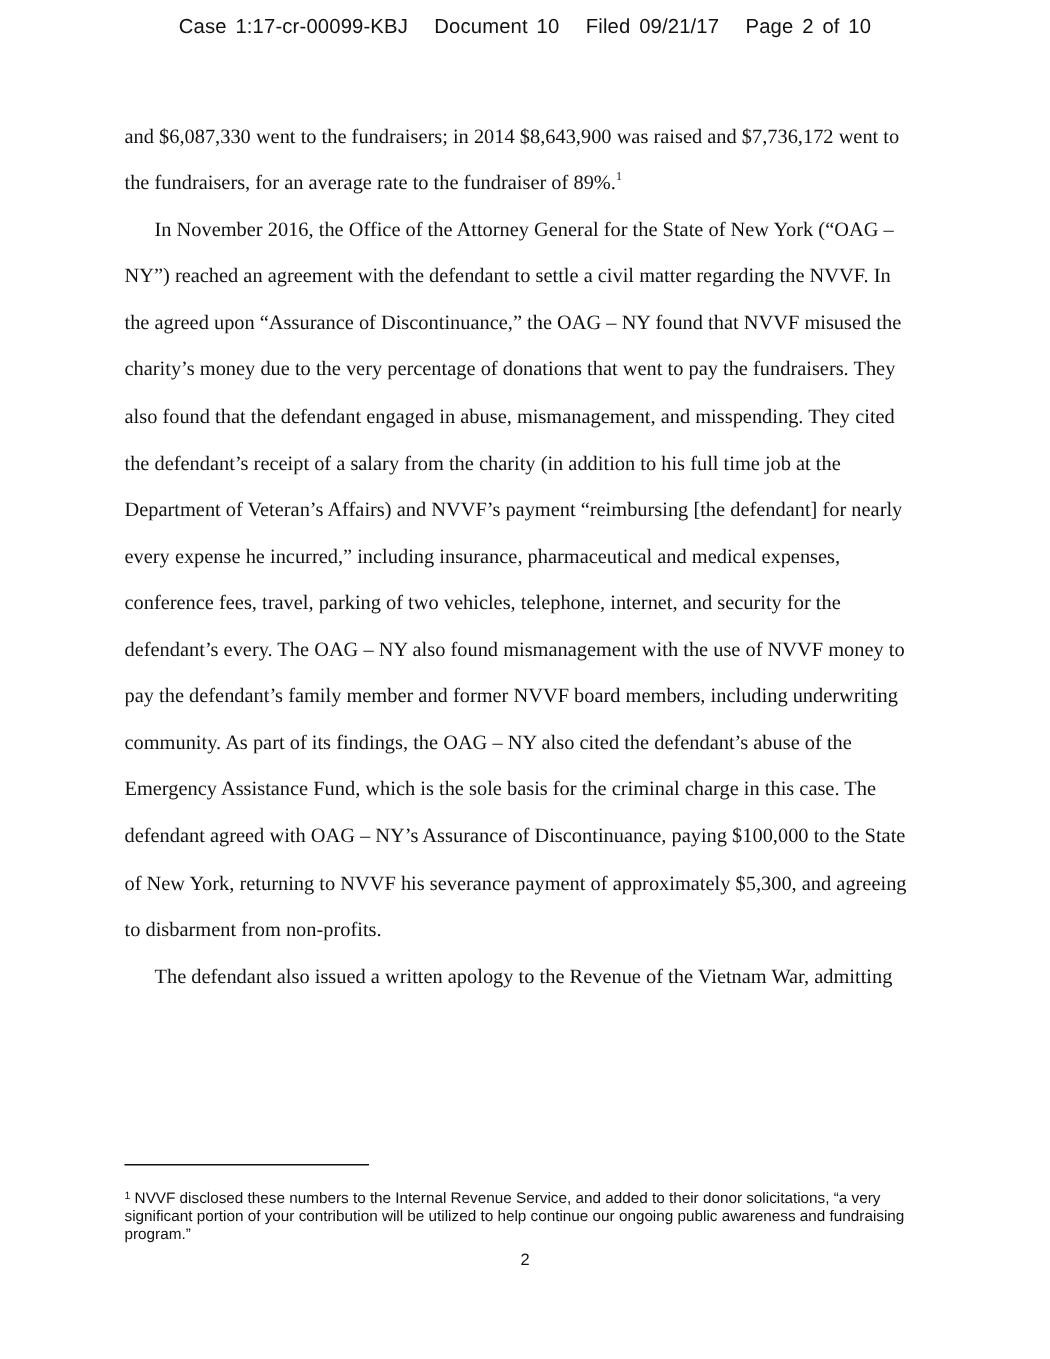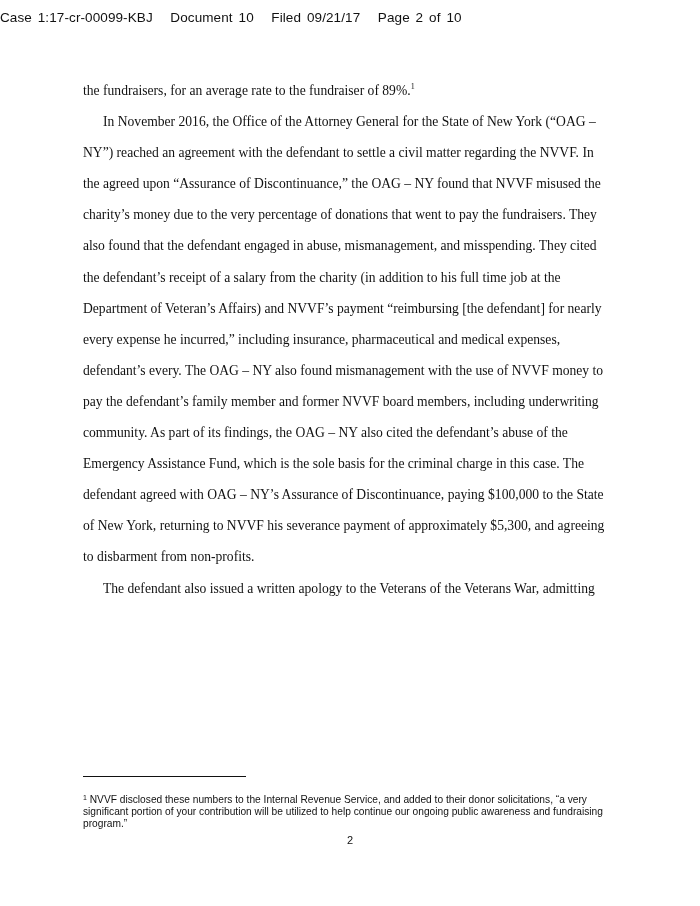--- a/index.html
+++ b/index.html
@@ -1,18 +1,18 @@
 <!DOCTYPE html>
 <html><head>
 <meta charset="utf-8">
 <style>
   html, body { margin:0; padding:0; background:#ffffff; }
   body { width:700px; height:906px; position:relative; overflow:hidden; }
   .header {
-    position:absolute; top:10px; left:0; width:700px; text-align:left;
+    position:absolute; top:10px; left:0; width:700px; text-align:center;
     font-family:"Liberation Sans", sans-serif; font-size:13.5px; color:#111;
     letter-spacing:0.1px; word-spacing:2px;
   }
   .body-text {
     position:absolute; left:83px; top:79px; width:540px;
     font-family:"Liberation Serif", serif; font-size:13.6px; color:#111;
   }
   .line { height:31.1px; line-height:24px; white-space:nowrap; }
   .indent { padding-left:20px; }
   sup { font-size:8px; vertical-align:6px; line-height:0; }
@@ -34,36 +34,38 @@
 <body>
 
 <div class="header">
   <span>Case 1:17-cr-00099-KBJ</span>&nbsp;&nbsp;
   <span>Document 10</span>&nbsp;&nbsp;
   <span>Filed 09/21/17</span>&nbsp;&nbsp;
   <span>Page 2 of 10</span>
 </div>
 
 <div class="body-text">
+  <div class="line">and $6,087,330 went to the fundraisers; in 2014 $8,643,900 was raised and $7,736,172 went to</div>
   <div class="line"><span>the fundraisers, for an average rate to the fundraiser of 89%.</span><sup>1</sup></div>
   <div class="line indent">In November 2016, the Office of the Attorney General for the State of New York (“OAG –</div>
   <div class="line">NY”) reached an agreement with the defendant to settle a civil matter regarding the NVVF.  In</div>
   <div class="line">the agreed upon “Assurance of Discontinuance,” the OAG – NY found that NVVF misused the</div>
   <div class="line">charity’s money due to the very percentage of donations that went to pay the fundraisers.  They</div>
   <div class="line">also found that the defendant engaged in abuse, mismanagement, and misspending.  They cited</div>
   <div class="line">the defendant’s receipt of a salary from the charity (in addition to his full time job at the</div>
   <div class="line">Department of Veteran’s Affairs) and NVVF’s payment “reimbursing [the defendant] for nearly</div>
   <div class="line">every expense he incurred,” including insurance, pharmaceutical and medical expenses,</div>
+  <div class="line">conference fees, travel, parking of two vehicles, telephone, internet, and security for the</div>
   <div class="line">defendant’s every.  The OAG – NY also found mismanagement with the use of NVVF money to</div>
   <div class="line">pay the defendant’s family member and former NVVF board members, including underwriting</div>
   <div class="line">community.  As part of its findings, the OAG – NY also cited the defendant’s abuse of the</div>
   <div class="line">Emergency Assistance Fund, which is the sole basis for the criminal charge in this case.  The</div>
   <div class="line">defendant agreed with OAG – NY’s Assurance of Discontinuance, paying $100,000 to the State</div>
   <div class="line">of New York, returning to NVVF his severance payment of approximately $5,300, and agreeing</div>
   <div class="line">to disbarment from non-profits.</div>
-  <div class="line indent">The defendant also issued a written apology to the Veterans of the Veterans War, admitting</div>
+  <div class="line indent">The defendant also issued a written apology to the Revenue of the Vietnam War, admitting</div>
 </div>
 
 <div class="fn-rule"></div>
 
 <div class="footnote"><sup>1</sup><span> NVVF disclosed these numbers to the Internal Revenue Service, and added to their donor solicitations, “a very significant portion of your contribution will be utilized to help continue our ongoing public awareness and fundraising program.”</span></div>
 
 <div class="page-num">2</div>
 
 </body></html>

